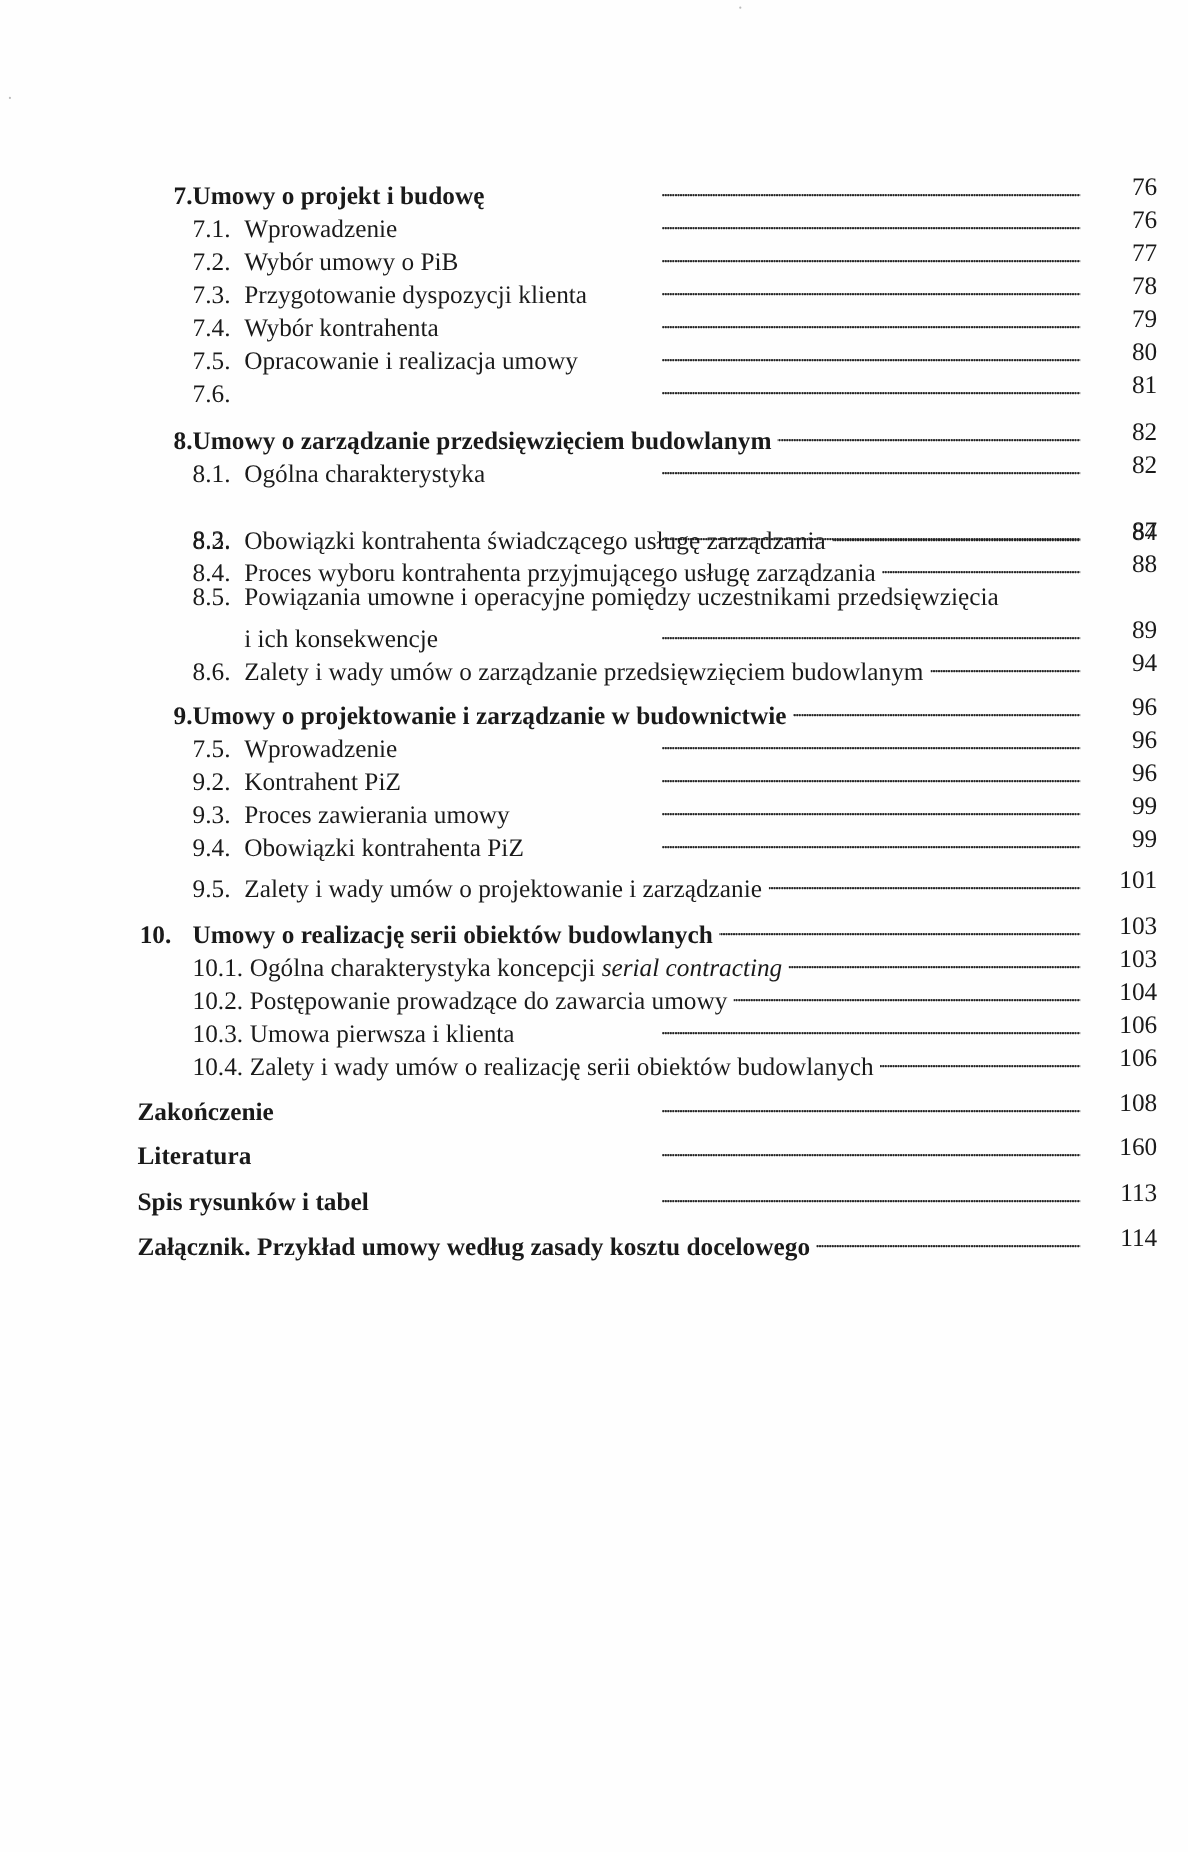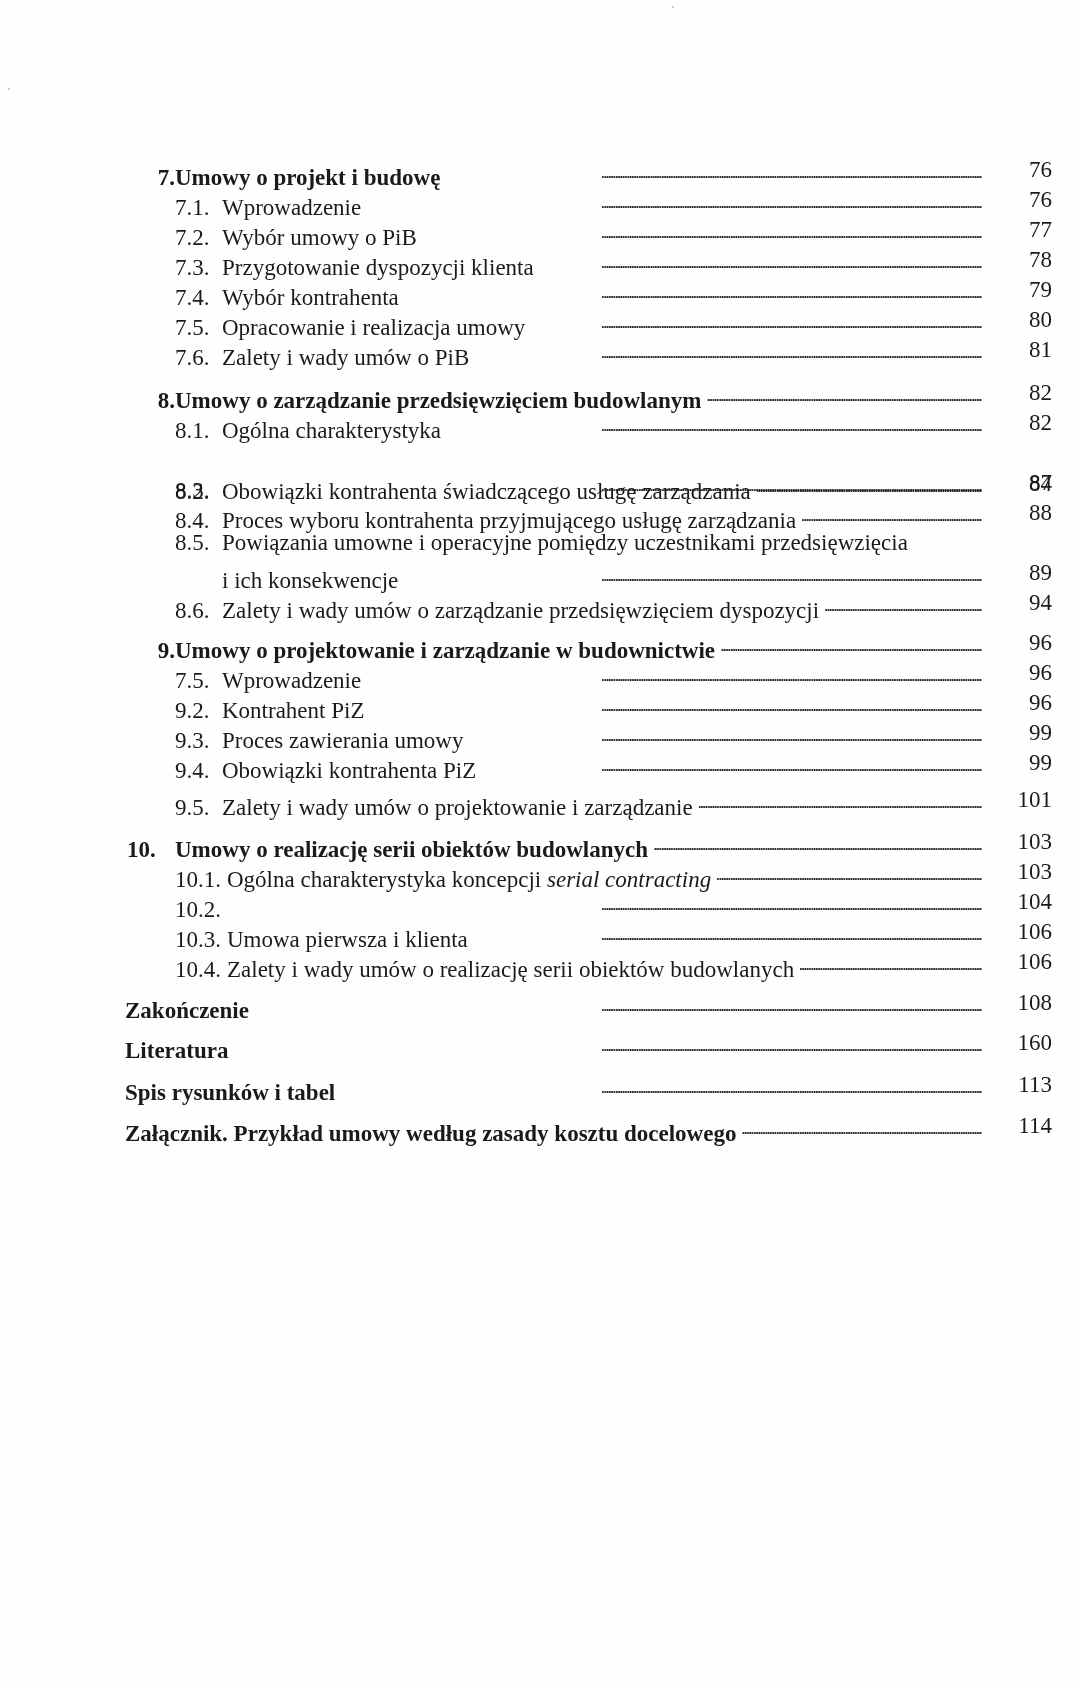--- a/index.html
+++ b/index.html
@@ -157,21 +157,20 @@
       <div class="content">
         <span class="num">7.5.</span>
         <span class="title">Opracowanie i realizacja umowy</span>
         <span class="leader"></span>
       </div>
       <span class="page-no">80</span>
     </div>
     <div class="row section" style="top:335px;">
       <div class="content">
         <span class="num">7.6.</span>
-        <span class="title">Zalety i wady umów o PiB</span>
         <span class="leader"></span>
       </div>
       <span class="page-no">81</span>
     </div>
 
     <div class="row chapter" style="top:378px;">
       <div class="content">
         <span class="num" style="width:48px;">8.</span>
         <span class="title">Umowy o zarządzanie przedsięwzięciem budowlanym</span>
         <span class="leader"></span>
@@ -218,21 +217,21 @@
     <div class="row cont" style="top:558px;">
       <div class="content">
         <span class="title">i ich konsekwencje</span>
         <span class="leader"></span>
       </div>
       <span class="page-no">89</span>
     </div>
     <div class="row section" style="top:588px;">
       <div class="content">
         <span class="num">8.6.</span>
-        <span class="title">Zalety i wady umów o zarządzanie przedsięwzięciem dyspozycji</span>
+        <span class="title">Zalety i wady umów o zarządzanie przedsięwzięciem budowlanym</span>
         <span class="leader"></span>
       </div>
       <span class="page-no">94</span>
     </div>
 
     <div class="row chapter" style="top:628px;">
       <div class="content">
         <span class="num" style="width:48px;">9.</span>
         <span class="title">Umowy o projektowanie i zarządzanie w budownictwie</span>
         <span class="leader"></span>
@@ -295,20 +294,21 @@
           <span>Ogólna charakterystyka koncepcji</span>
           <span class="it">serial contracting</span>
         </span>
         <span class="leader"></span>
       </div>
       <span class="page-no">103</span>
     </div>
     <div class="row section ten" style="top:887px;">
       <div class="content">
         <span class="num" style="width: auto; margin-right: 6px;">10.2.</span>
+        <span class="title">Postępowanie prowadzące do zawarcia umowy</span>
         <span class="leader"></span>
       </div>
       <span class="page-no">104</span>
     </div>
     <div class="row section ten" style="top:917px;">
       <div class="content">
         <span class="num" style="width: auto; margin-right: 6px;">10.3.</span>
         <span class="title">Umowa pierwsza i klienta</span>
         <span class="leader"></span>
       </div>

